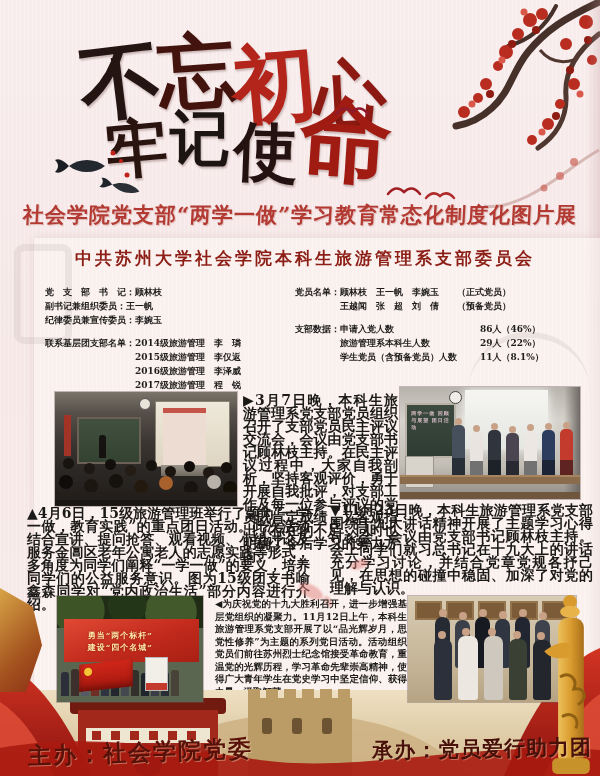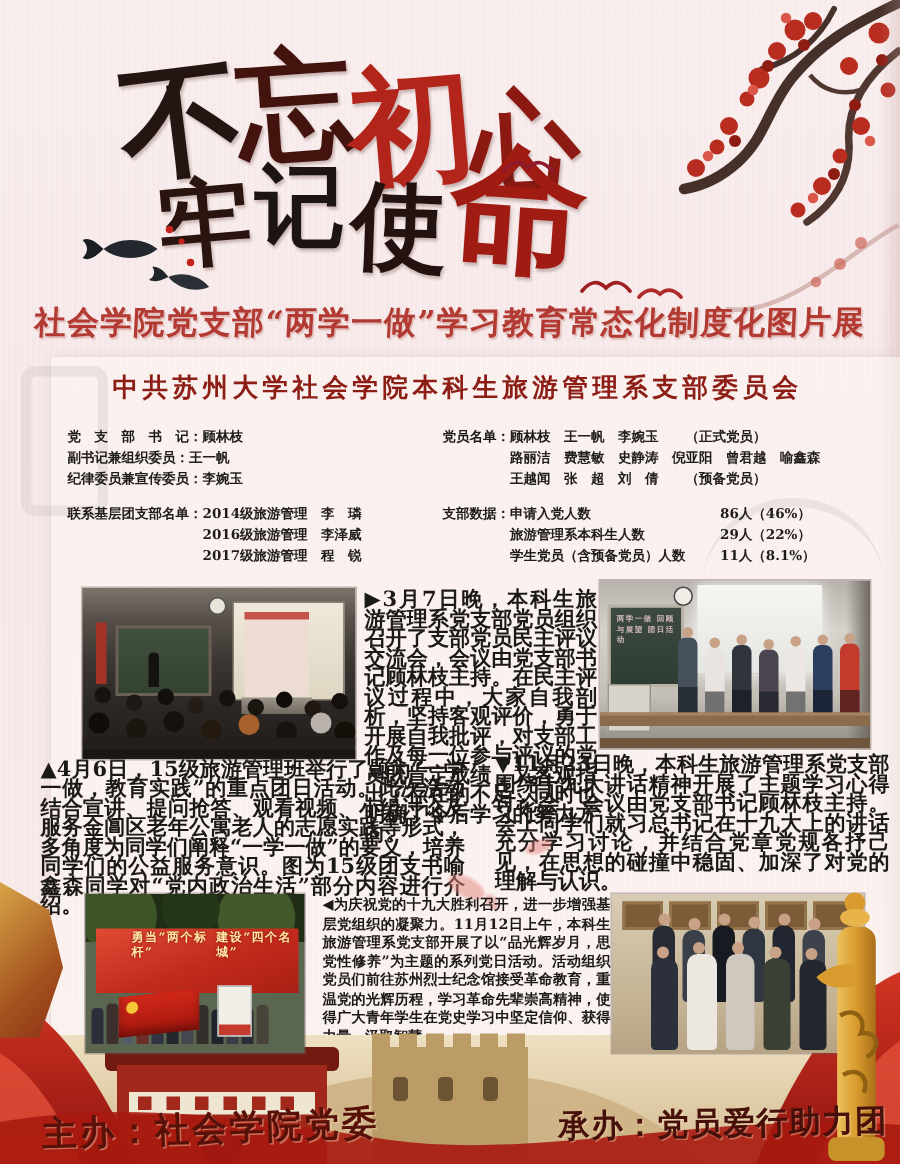--- a/index.html
+++ b/index.html
@@ -95,21 +95,21 @@
   .f7{height:50px;background:#c23b2d;}
   .p2-desk1{left:0;bottom:13%;width:100%;height:7%;background:#8a6c4d;border-top:2px solid #a5845f;}
   .p2-desk2{left:0;bottom:0;width:100%;height:6%;background:#70563c;}
   #ph3{left:57px;top:596px;width:146px;height:106px;background:#5a6650;}
   .p3-trees{left:0;top:0;width:100%;height:30%;background:
      radial-gradient(circle at 15% 45%, #3d5526 0 20%, rgba(0,0,0,0) 21%),
      radial-gradient(circle at 48% 30%, #243618 0 24%, rgba(0,0,0,0) 25%),
      radial-gradient(circle at 78% 50%, #42592b 0 22%, rgba(0,0,0,0) 23%),
      #202c15;}
   .p3-bill{left:5%;top:22%;width:92%;height:40%;background:linear-gradient(160deg,#e04a34,#c22a1c 55%,#a82014);
-           display:flex;justify-content:center;padding-left:16%;box-sizing:border-box;gap:2px;}
+           display:flex;flex-direction:column;justify-content:center;padding-left:16%;box-sizing:border-box;gap:2px;}
   .p3-line{font-size:8px;font-weight:bold;color:#ffe9a8;text-shadow:0 0 2px #7e1208;letter-spacing:1px;line-height:10px;}
   .p3-people{left:3%;top:62%;width:94%;height:32%;display:flex;align-items:flex-end;gap:2px;}
   .q{flex:none;width:8px;border-radius:3px 3px 0 0;}
   .qa{height:24px;background:#2c2f3a;} .qb{height:27px;background:#3d2f2c;} .qc{height:22px;background:#555a66;}
   .qd{height:26px;background:#6e2e28;} .qe{height:23px;background:#2f3440;} .qf{height:27px;background:#23262d;}
   .qg{height:24px;background:#44484f;} .qh{height:26px;background:#33302b;} .qi{height:23px;background:#20242c;}
   .qj{height:27px;background:#3a3d46;} .qk{height:24px;background:#2a2d35;} .ql{height:26px;background:#494238;}
   .p3-flag{left:15%;top:62%;width:37%;height:25%;background:linear-gradient(#d1271a,#a5170d);
            transform:rotate(-6deg) skewX(-6deg);box-shadow:inset 0 -4px 6px rgba(0,0,0,.3);}
   .p3-emblem{position:absolute;left:10%;top:14%;width:8px;height:8px;border-radius:50%;background:#f4c534;}
@@ -246,31 +246,31 @@
         <span>王一帆</span>
       </div>
       <div class="iline">
         <span class="lab">纪律委员兼宣传委员：</span>
         <span>李婉玉</span>
       </div>
       <div class="iline league">
         <span class="lab">联系基层团支部名单：</span>
         <div class="sub">
           <div>2014级旅游管理　李　璘</div>
+          <div>2015级旅游管理　李仅返</div>
           <div>2016级旅游管理　李泽威</div>
           <div>2017级旅游管理　程　锐</div>
         </div>
       </div>
     </div>
     <div class="colR">
       <div class="iline">
         <span class="lab">党员名单：</span>
         <div class="sub">
           <div>顾林枝　王一帆　李婉玉　　（正式党员）</div>
-          <div>路丽洁　费慧敏　史静涛　倪亚阳　曾君越　喻鑫森</div>
           <div>王越闻　张　超　刘　倩　　（预备党员）</div>
         </div>
       </div>
       <div class="iline statsb">
         <span class="lab">支部数据：</span>
         <div class="sub">
           <div class="srow">
             <span class="sname">申请入党人数</span>
             <span class="sval">86人（46%）</span>
           </div>

